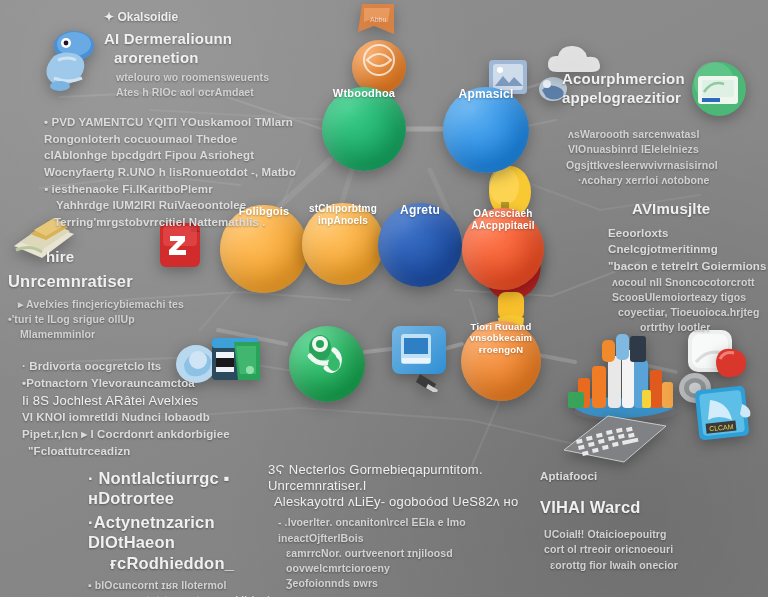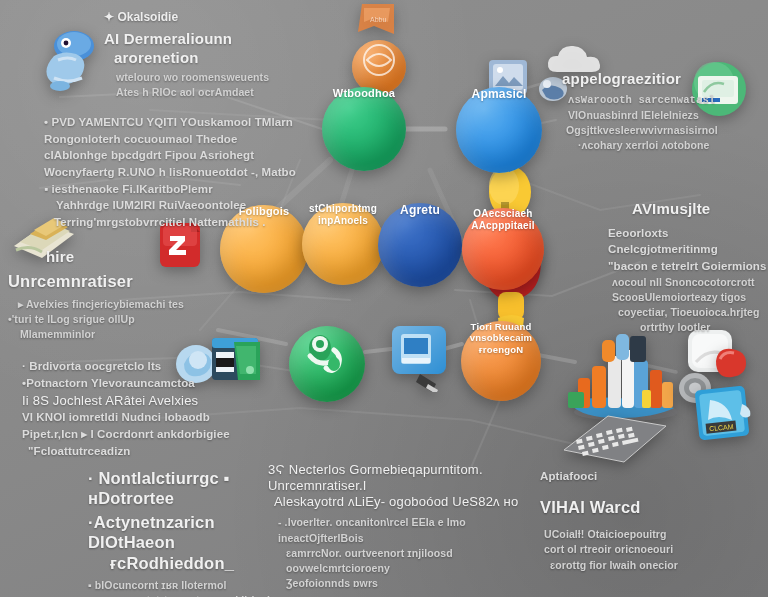--- a/index.html
+++ b/index.html
@@ -303,21 +303,21 @@
         <circle cx="20" cy="20" r="15" fill="none" stroke="#fff" stroke-width="2" opacity=".7"></circle>
         <path d="M8 20 q12 -12 24 0 q-12 12 -24 0z" fill="none" stroke="#fff" stroke-width="2" opacity=".7"></path>
       </svg>
     </div>
 
     <div class="node" style="left:322px;top:87px;width:84px;height:84px;font-size:11px;
                 background:radial-gradient(circle at 33% 26%,#3fce8c,#16a862 68%);">
       <span>Wtboodhoa</span>
     </div>
 
-    <div class="node" style="left:456px;top:87px;width:86px;height:86px;font-size:12px;
+    <div class="node" style="left:443px;top:87px;width:86px;height:86px;font-size:12px;
                 background:radial-gradient(circle at 33% 26%,#62b2f0,#1e88e5 68%);">
       <span>Apmasicl</span>
     </div>
 
     <div class="node" style="left:220px;top:205px;width:88px;height:88px;font-size:11px;
                 background:radial-gradient(circle at 33% 26%,#ffc46a,#f7a32a 68%);">
       <span>Folibgois</span>
     </div>
 
     <div class="node" style="left:302px;top:203px;width:82px;height:82px;font-size:10px;
@@ -402,22 +402,23 @@
     <div class="tblock" style="left:268px;top:462px;width:266px;">
       <div class="hd sm">3Ϛ Necterlos  Gormebieqapurntitom. Unrcemnratiser.I</div>
       <div class="hd sm" style="margin-left:6px;">Aleskayotrd ʌLiEy-  ogoboóod  UeS82ʌ ʜo</div>
       <div class="sub" style="margin-top:5px;margin-left:10px;">- .Ivoerlter. oncaniton\rcel EEIa e Imo ineactOjfterIBois</div>
       <div class="sub" style="margin-left:18px;">ɛamrrcNor. ourtveenort  ɪnjiloosd  oovwelcmrtcioroeny</div>
       <div class="sub" style="margin-left:18px;">Ʒeofoionnds ɒwrs</div>
 
     </div>
 
     <div class="tblock" style="left:562px;top:70px;width:180px;">
+      <div class="hd">Acourphmercion</div>
       <div class="hd">appelograezitior</div>
-      <div class="sub" style="margin-top:4px;margin-left:6px;font-family:Liberation Mono, monospace;">ʌsWaroooth  sarcenwatasl</div>
+      <div class="sub" style="margin-top:20px;margin-left:6px;">ʌsWaroooth  sarcenwatasl</div>
       <div class="sub" style="margin-left:6px;">VIOnuasbinrd  IElelelniezs</div>
       <div class="sub" style="margin-left:4px;">OgsjttkvesIeerwvivrnasisirnol</div>
       <div class="sub" style="margin-left:16px;">·ʌcohary  xerrloi  ʌotobone</div>
     </div>
 
     <div class="tblock" style="left:608px;top:200px;width:162px;">
       <div class="hd" style="margin-left:24px;">AVImusjlte</div>
       <div class="sub b" style="margin-top:6px;">Eeoorloxts  Cnelcgjotmeritinmg</div>
       <div class="sub b">"bacon e  tetrelrt Goiermions</div>
       <div class="sub" style="margin-left:4px;">ʌocoul nIl Snoncocotorcrott</div>

